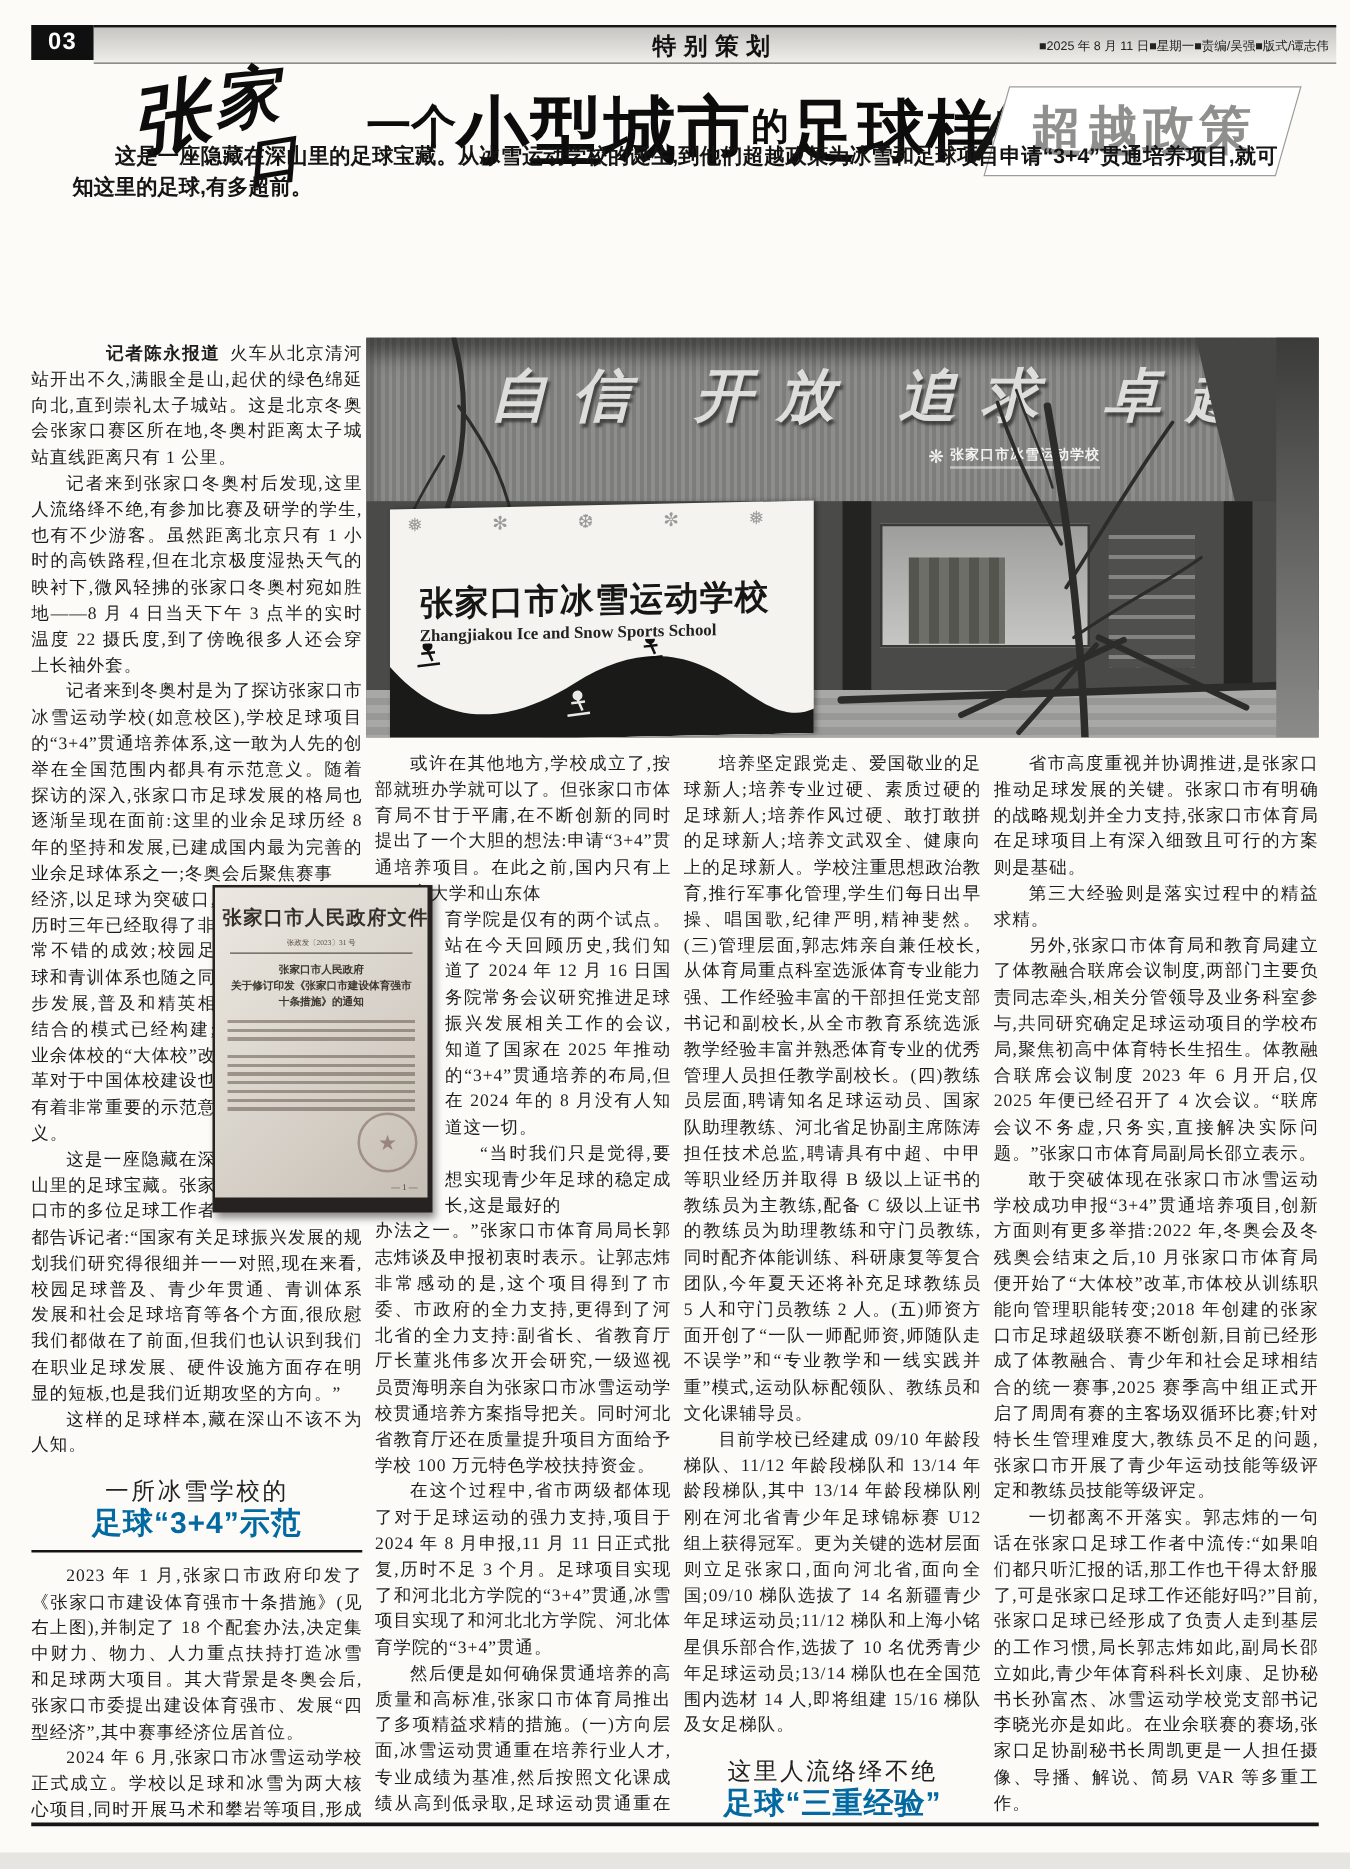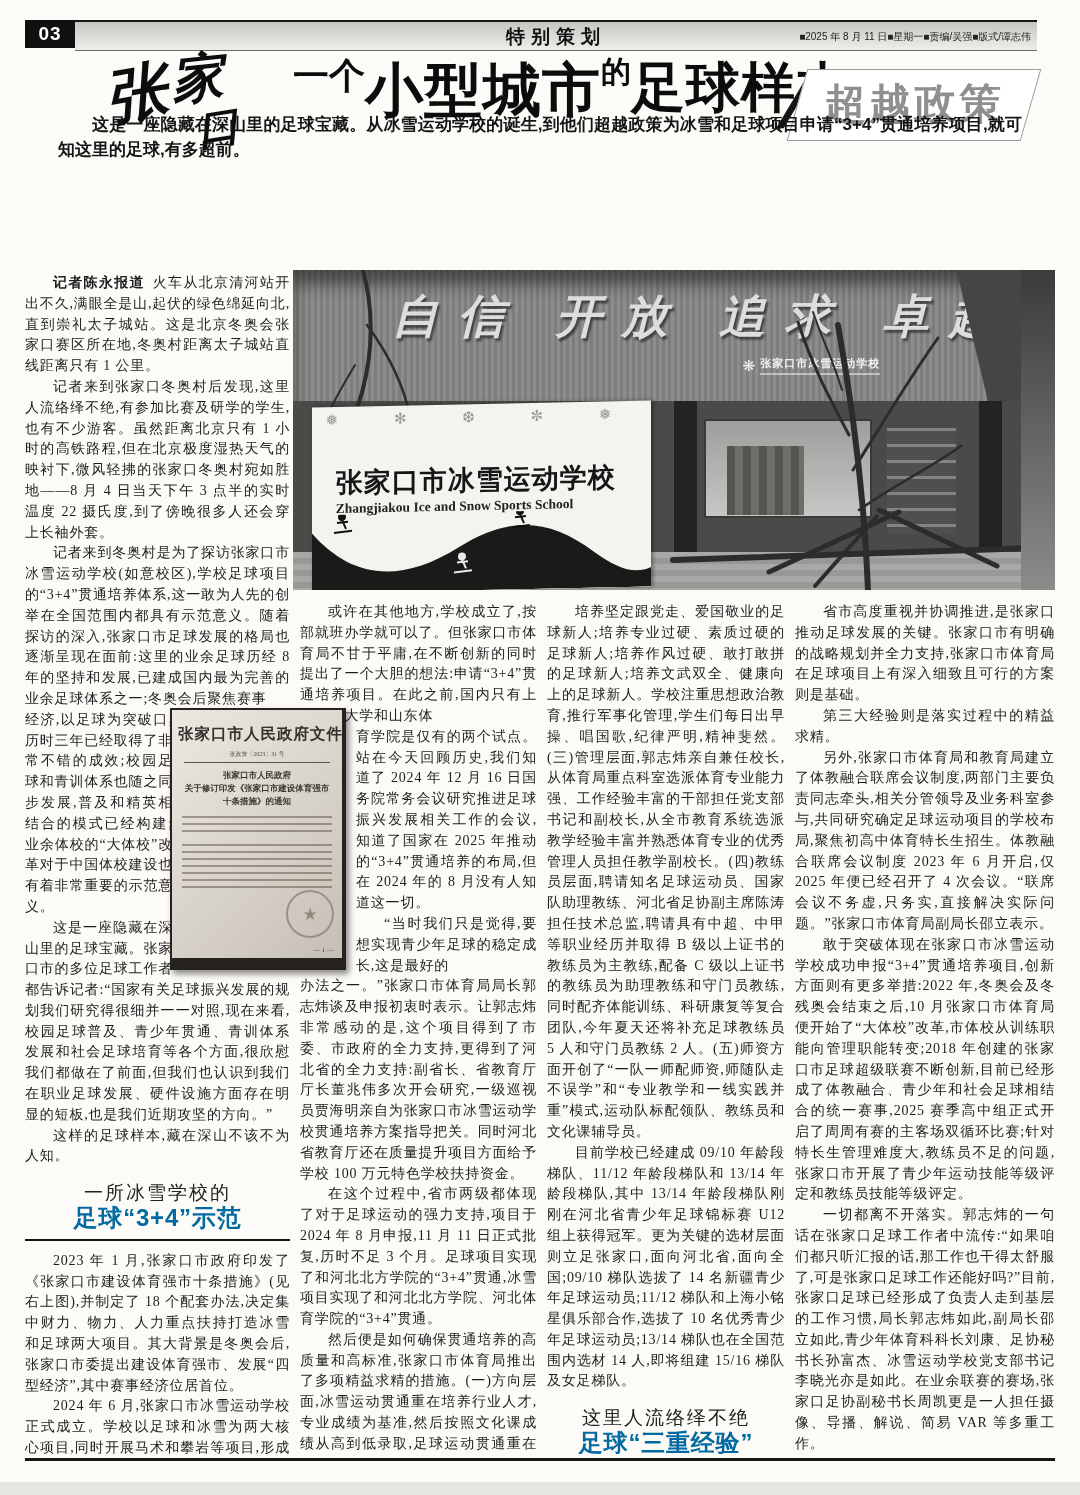--- a/index.html
+++ b/index.html
@@ -1,37 +1,37 @@
 <!DOCTYPE html>
 <html><head>
 <meta charset="utf-8">
 <style>
   html,body{margin:0;padding:0;background:#c9c8c4;}
   .page{position:relative;width:1080px;height:1495px;background:#fcfbf8;overflow:hidden;
         font-family:"Liberation Serif","DejaVu Serif",serif;color:#1b1b1b;}
   
-  .topbar{position:absolute;left:25px;top:20px;width:1030px;height:28px;}
+  .topbar{position:absolute;left:25px;top:20px;width:1030px;height:28px;padding-left:18px;}
   .pageno{position:absolute;left:0;top:0;width:50px;height:28px;background:#101010;color:#fff;
           font-family:"Liberation Sans",sans-serif;font-weight:bold;font-size:19px;
           display:flex;align-items:center;justify-content:center;letter-spacing:1px;}
-  .band{position:absolute;left:50px;right:18px;top:0;height:28px;border-top:2px solid #161616;
+  .band{position:absolute;left:50px;right:4px;top:0;height:28px;border-top:2px solid #161616;
         background:linear-gradient(180deg,#c6c5c2,#efeeea);border-bottom:1px solid #6a6a66;}
   .section{position:absolute;left:0;right:0;top:2px;text-align:center;
            font-family:"Liberation Sans",sans-serif;font-weight:900;font-size:19px;letter-spacing:6px;color:#111;}
   .dateline{position:absolute;right:6px;top:8px;font-size:10px;color:#222;
             font-family:"Liberation Sans",sans-serif;}
   
   .masthead{position:absolute;left:25px;top:50px;width:1030px;height:115px;}
   .brand{position:absolute;left:80px;top:0;width:180px;height:112px;
          font-family:"Liberation Serif",serif;font-weight:900;color:#0d0d0d;}
   .brand span{position:absolute;display:block;font-style:italic;}
   .b1{font-size:62px;left:0;top:2px;transform:rotate(-10deg);}
   .b2{font-size:52px;left:66px;top:-6px;transform:rotate(-6deg);}
   .b3{font-size:42px;left:92px;top:50px;transform:rotate(-9deg);}
-  .mtitle{position:absolute;left:268px;top:2px;height:106px;display:flex;align-items:flex-start;
+  .mtitle{position:absolute;left:268px;top:2px;height:106px;display:flex;align-items:center;
           font-family:"Liberation Sans",sans-serif;font-weight:900;color:#0c0c0c;white-space:nowrap;}
   .mt1{font-size:36px;padding-bottom:8px;}
   .mt2{font-size:58px;letter-spacing:1px;}
   .mt3{font-size:30px;padding-bottom:8px;}
   .mt4{font-size:54px;letter-spacing:1px;}
   .tagwrap{position:absolute;left:760px;top:18px;height:74px;display:flex;align-items:center;}
   .slash{font-family:"Liberation Sans",sans-serif;font-weight:900;font-size:64px;color:#141414;
          transform:skewX(-22deg);margin-right:-6px;}
   .tagbox{display:inline-block;border:1.5px solid #9c9c9a;padding:6px 26px 8px;
           transform:skewX(-16deg);background:#fff;}
@@ -104,21 +104,21 @@
   .col{position:absolute;font-size:14px;line-height:20.8px;text-align:justify;overflow:hidden;
        letter-spacing:.8px;color:#1d1d1d;}
   .col p{margin:0;text-indent:2em;}
   .col p.noind{text-indent:0;}
   .col1{left:25px;top:272px;width:265px;height:1182px;}
   .col2{left:300px;top:602px;width:237px;height:852px;}
   .col3{left:547px;top:602px;width:238px;height:852px;}
   .col4{left:795px;top:602px;width:260px;height:852px;}
   .narrow{width:148px;}
   .indent{margin-left:56px !important;width:181px;}
-  .leadname{font-family:"Liberation Sans",sans-serif;font-weight:bold;margin-right:8px;}
+  .leadname{font-family:"Liberation Sans",sans-serif;font-weight:bold;margin-right:8px;margin-left:32px;}
   .subhead{text-align:center;border-bottom:2.5px solid #141414;padding:12px 0 10px;margin:4px 0 10px;}
   .sh1{font-size:19px;letter-spacing:2px;color:#222;}
   .sh2{font-family:"Liberation Sans",sans-serif;font-weight:900;font-size:24px;margin-top:4px;color:#0369a1;}
   
   .bottomrule{position:absolute;left:25px;top:1458px;width:1030px;height:3px;background:#161616;}
   .scanedge{position:absolute;left:0;bottom:0;width:100%;height:13px;background:#e6e5e1;}
 </style>
 </head>
 <body>
 

